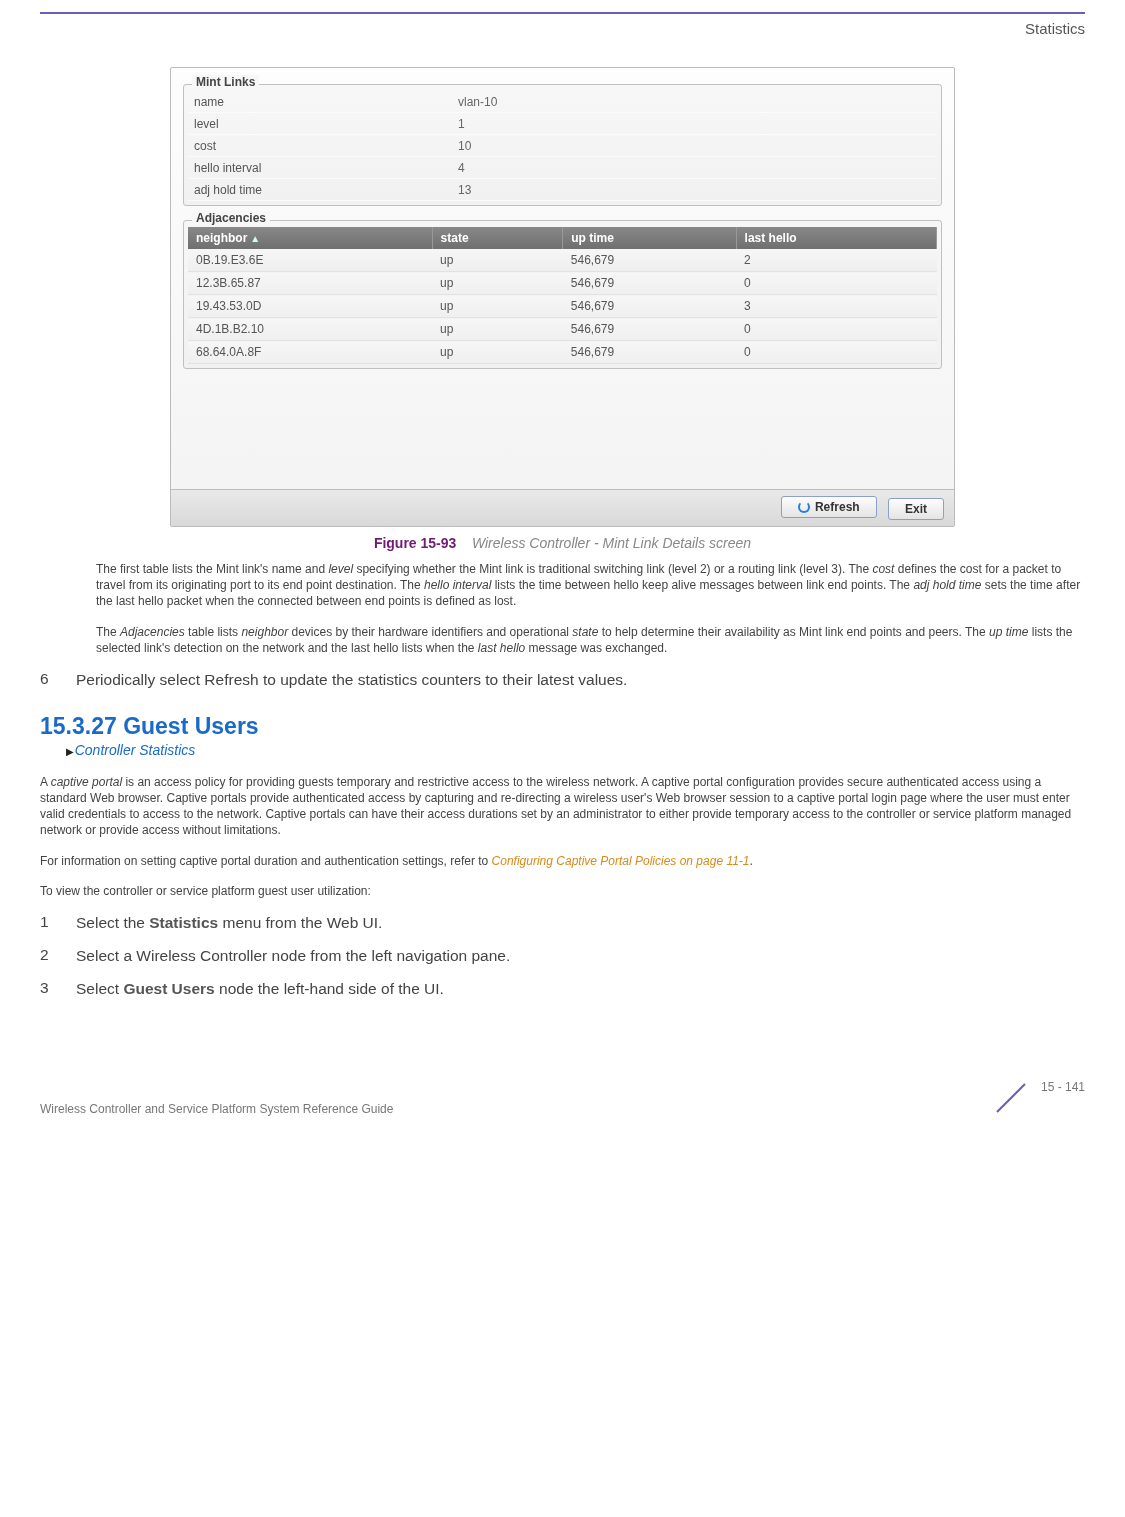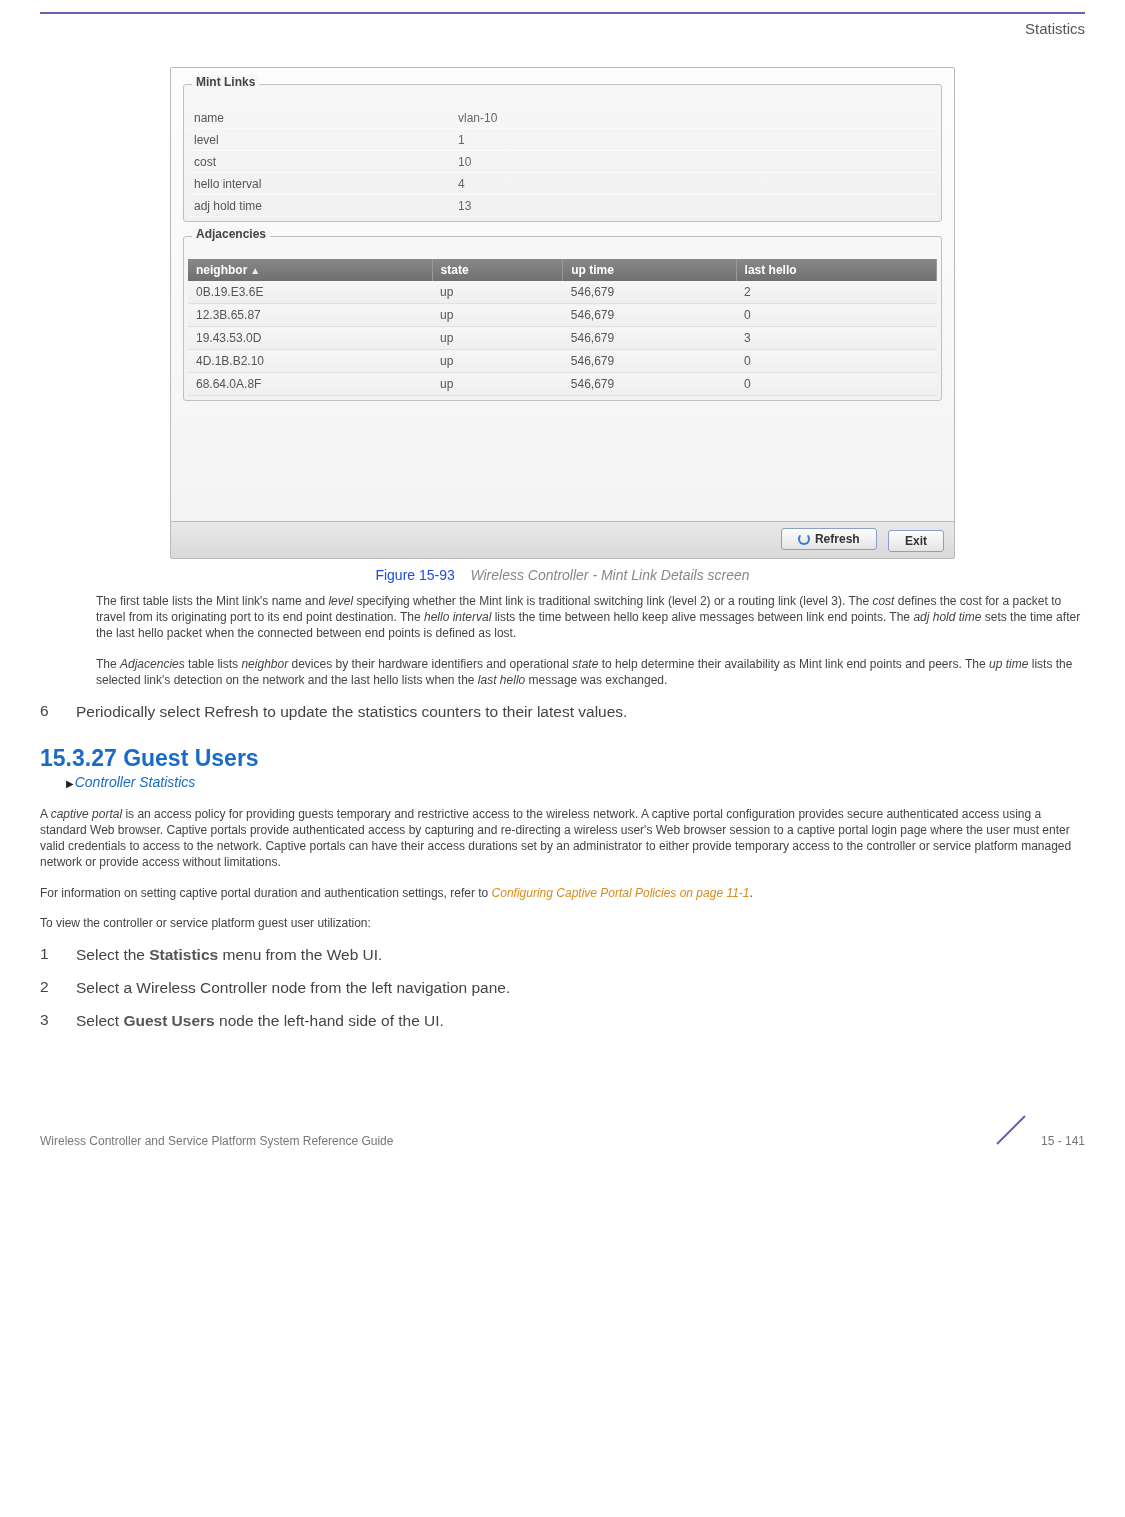--- a/index.html
+++ b/index.html
@@ -31,21 +31,21 @@
     border: 1px solid #bbb;
     border-radius: 2px;
     padding: 10px 12px 0 12px;
     font-size: 12px;
     color: #555;
   }
   .fieldset {
     border: 1px solid #c0c0c0;
     border-radius: 3px;
     margin: 6px 0 14px 0;
-    padding: 22px 4px 4px 4px;
+    padding: 6px 4px 4px 4px;
     position: relative;
     background: linear-gradient(#f7f7f7,#f1f1f1);
   }
   .fieldset .legend {
     position: absolute;
     top: -10px;
     left: 8px;
     background: #f7f7f7;
     padding: 0 4px;
     font-weight: bold;
@@ -109,21 +109,21 @@
     width:12px; height:12px;
     border:2px solid #2a7de1;
     border-top-color: transparent;
     border-radius:50%;
   }
   .figure-caption {
     text-align: center;
     font-size: 14px;
     margin: 4px 0 10px 0;
   }
-  .figure-caption .fig-label { font-weight: normal; color:#1d4ed8; }
+  .figure-caption .fig-label { font-weight: bold; color:#701a75; }
   .figure-caption .fig-text { font-style: italic; color:#888; }
   .body-text {
     font-size: 12px;
     line-height: 1.35;
     color: #444;
     margin: 0 0 14px 56px;
   }
   .body-text.no-indent { margin-left: 0; }
   .body-text .italic { font-style: italic; }
   .step-line {
@@ -158,21 +158,21 @@
   .footer {
     display:flex;
     align-items:flex-end;
     justify-content:space-between;
     margin: 80px 40px 36px 40px;
     font-size: 12px;
     color:#777;
   }
   .footer-page {
     display:flex;
-    align-items:flex-end;
+    align-items:flex-start;
     gap:10px;
   }
   .slash-svg { width:40px; height:36px; }
 </style>
 </head>
 <body>
 
 <div class="top-border"></div>
 <div class="header-section-name">Statistics</div>
 

